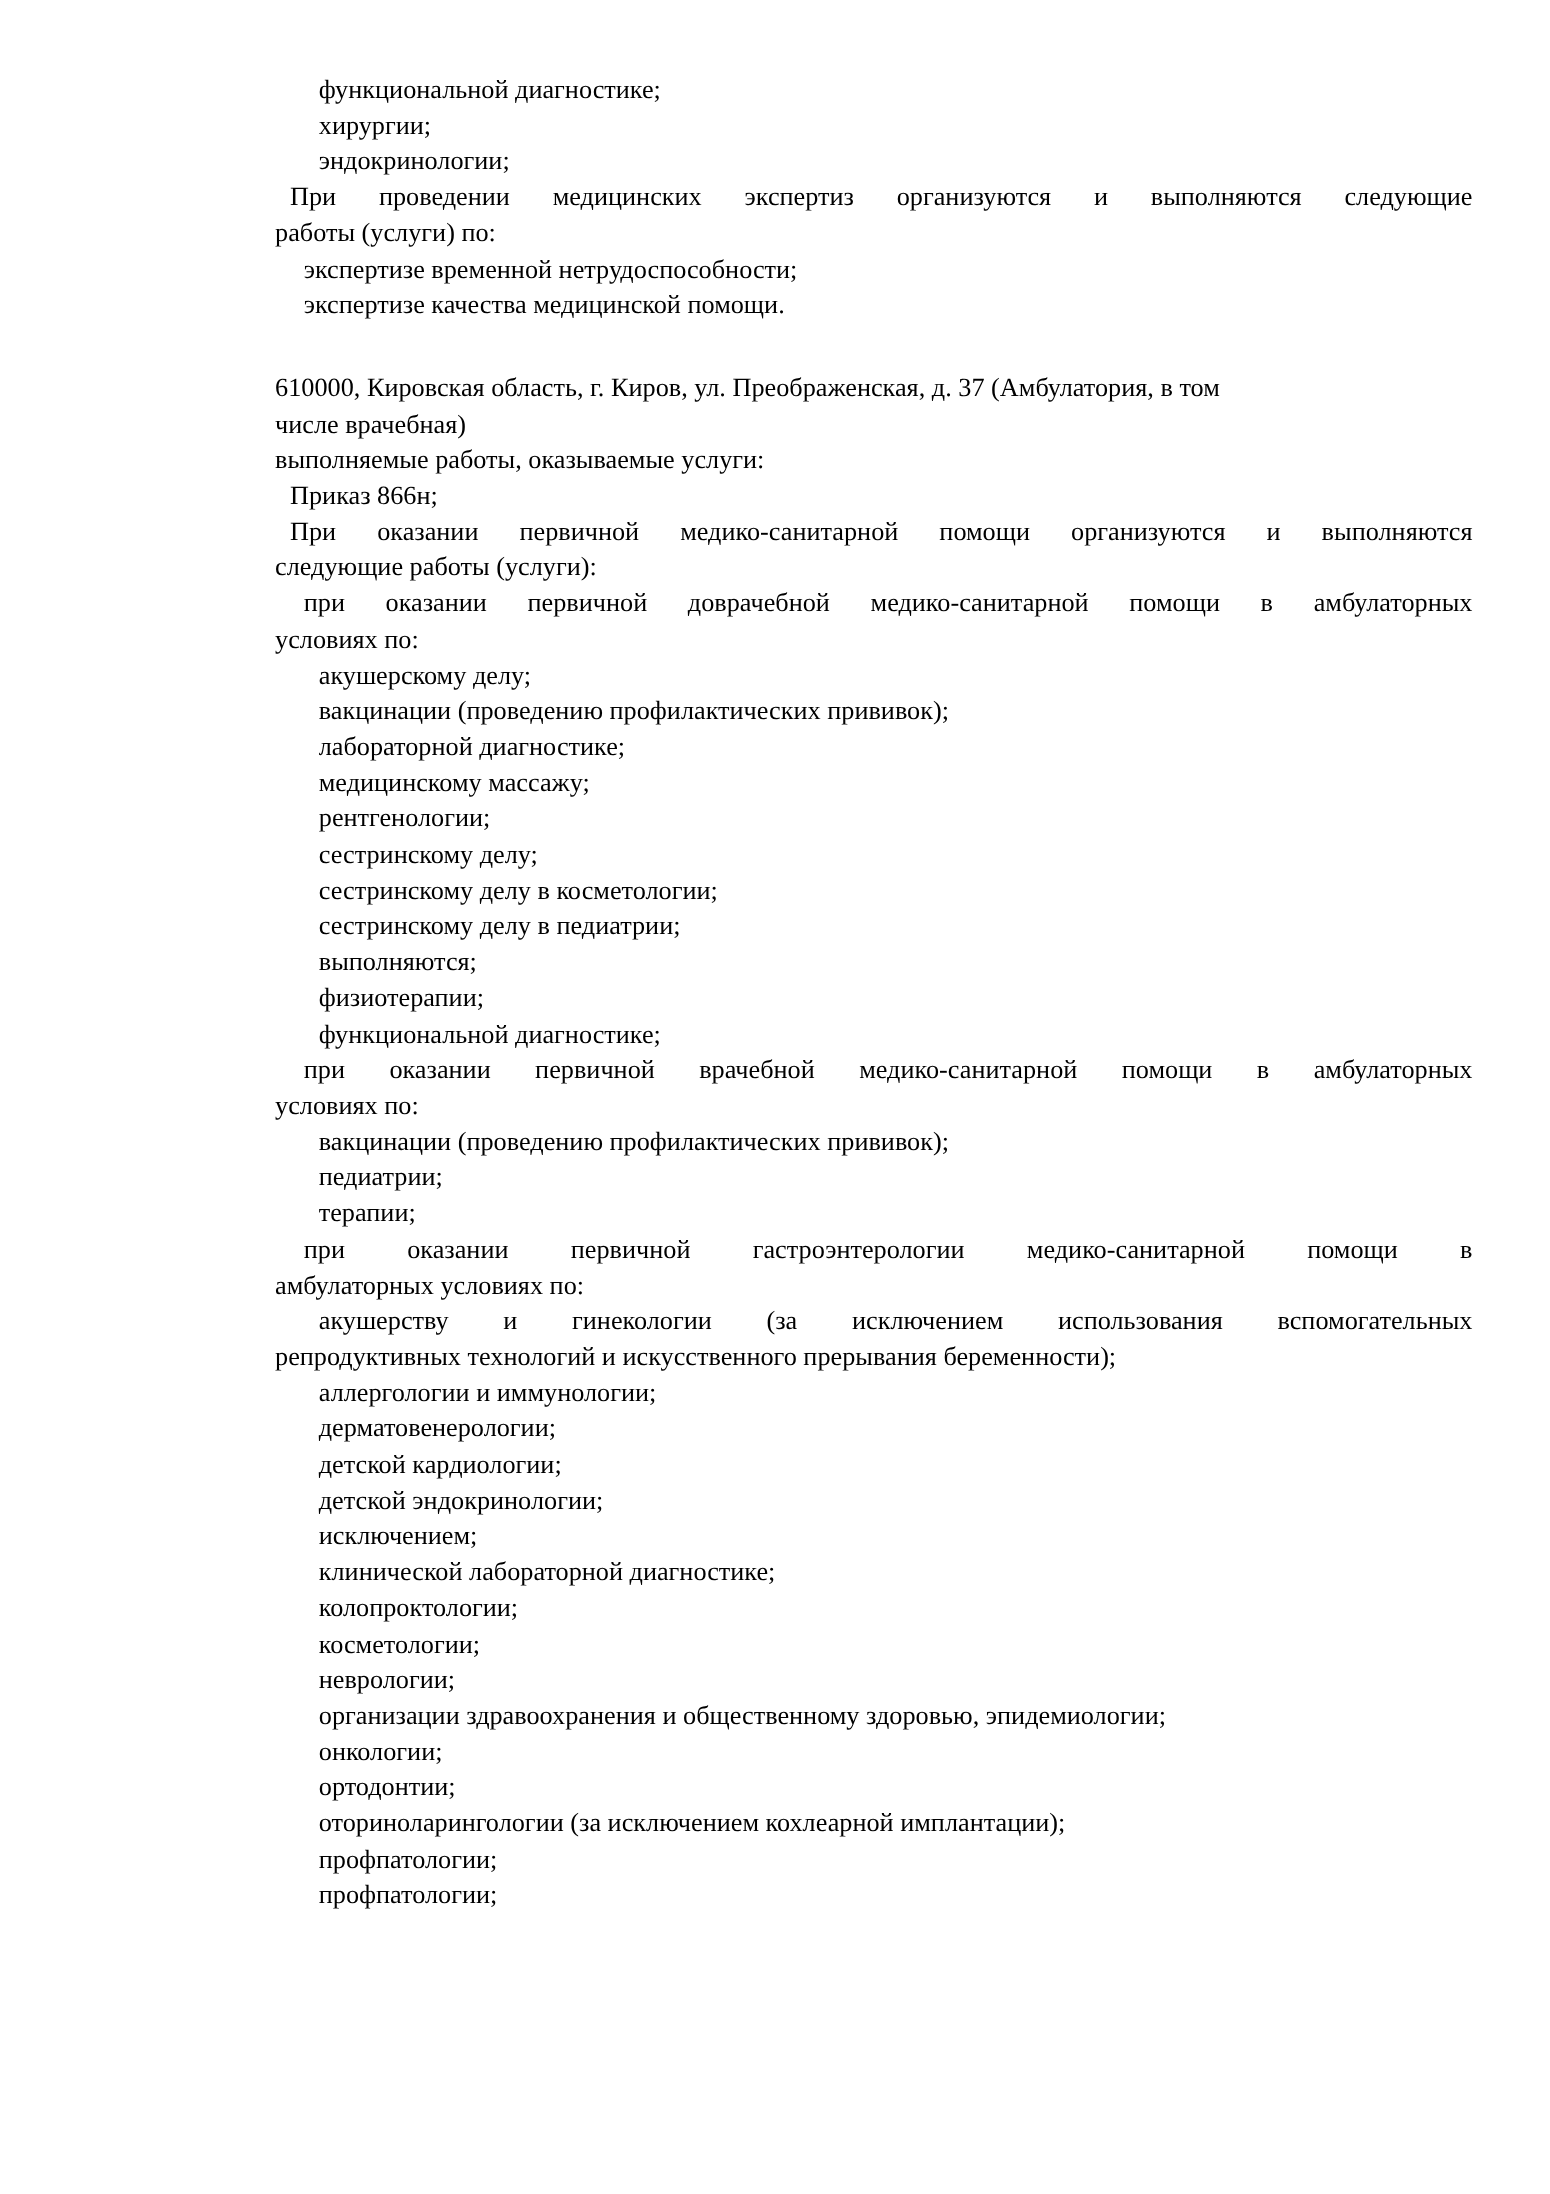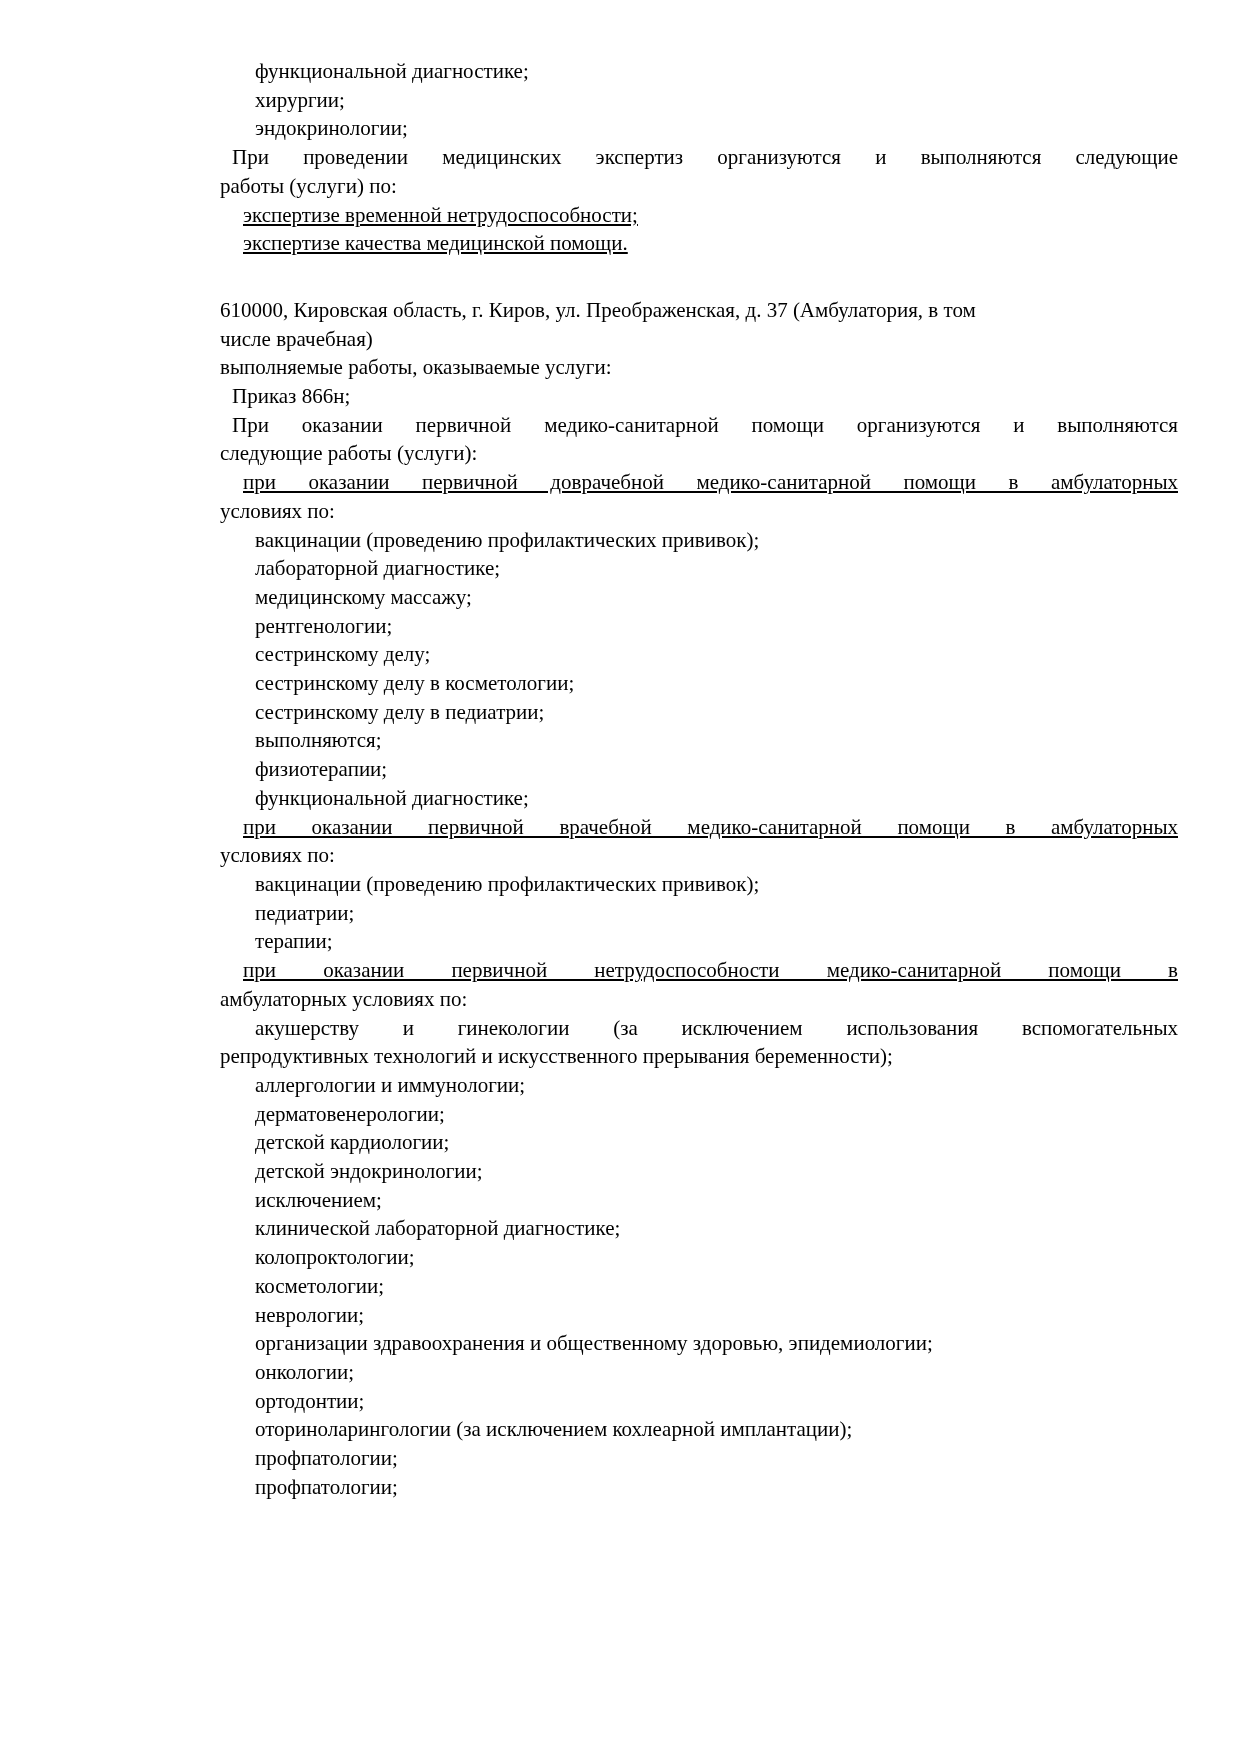--- a/index.html
+++ b/index.html
@@ -29,21 +29,21 @@
     line-height: 28.7px;
     white-space: normal;
     text-align: left;
   }
   
   .text-block p.jf {
     text-align: justify;
     text-align-last: justify;
   }
   .ind1 { text-indent: 12px; }
-  .ind2 { text-indent: 23px; text-decoration: underline; }
+  .ind2 { text-indent: 23px; }
   .ind3 { text-indent: 35px; }
   .blank-line {
     height: 38px;
   }
 </style>
 </head>
 <body>
 
 <div class="page">
   <div class="text-block" id="text-block">
@@ -56,36 +56,37 @@
       <p class="ind2">экспертизе качества медицинской помощи.</p>
       <div class="blank-line"></div>
       <p>610000, Кировская область, г. Киров, ул. Преображенская, д. 37 (Амбулатория, в том</p>
       <p>числе врачебная)</p>
       <p>выполняемые работы, оказываемые услуги:</p>
       <p class="ind1">Приказ 866н;</p>
       <p class="ind1 jf">При оказании первичной медико-санитарной помощи организуются и выполняются</p>
       <p>следующие работы (услуги):</p>
       <p class="ind2 jf">при оказании первичной доврачебной медико-санитарной помощи в амбулаторных</p>
       <p>условиях по:</p>
+      <p class="ind3">акушерскому делу;</p>
       <p class="ind3">вакцинации (проведению профилактических прививок);</p>
       <p class="ind3">лабораторной диагностике;</p>
       <p class="ind3">медицинскому массажу;</p>
       <p class="ind3">рентгенологии;</p>
       <p class="ind3">сестринскому делу;</p>
       <p class="ind3">сестринскому делу в косметологии;</p>
       <p class="ind3">сестринскому делу в педиатрии;</p>
       <p class="ind3">выполняются;</p>
       <p class="ind3">физиотерапии;</p>
       <p class="ind3">функциональной диагностике;</p>
       <p class="ind2 jf">при оказании первичной врачебной медико-санитарной помощи в амбулаторных</p>
       <p>условиях по:</p>
       <p class="ind3">вакцинации (проведению профилактических прививок);</p>
       <p class="ind3">педиатрии;</p>
       <p class="ind3">терапии;</p>
-      <p class="ind2 jf">при оказании первичной нетрудоспособности медико-санитарной помощи в</p>
+      <p class="ind2 jf">при оказании первичной гастроэнтерологии медико-санитарной помощи в</p>
       <p>амбулаторных условиях по:</p>
       <p class="ind3 jf">акушерству и гинекологии (за исключением использования вспомогательных</p>
       <p>репродуктивных технологий и искусственного прерывания беременности);</p>
       <p class="ind3">аллергологии и иммунологии;</p>
       <p class="ind3">дерматовенерологии;</p>
       <p class="ind3">детской кардиологии;</p>
       <p class="ind3">детской эндокринологии;</p>
       <p class="ind3">исключением;</p>
       <p class="ind3">клинической лабораторной диагностике;</p>
       <p class="ind3">колопроктологии;</p>

